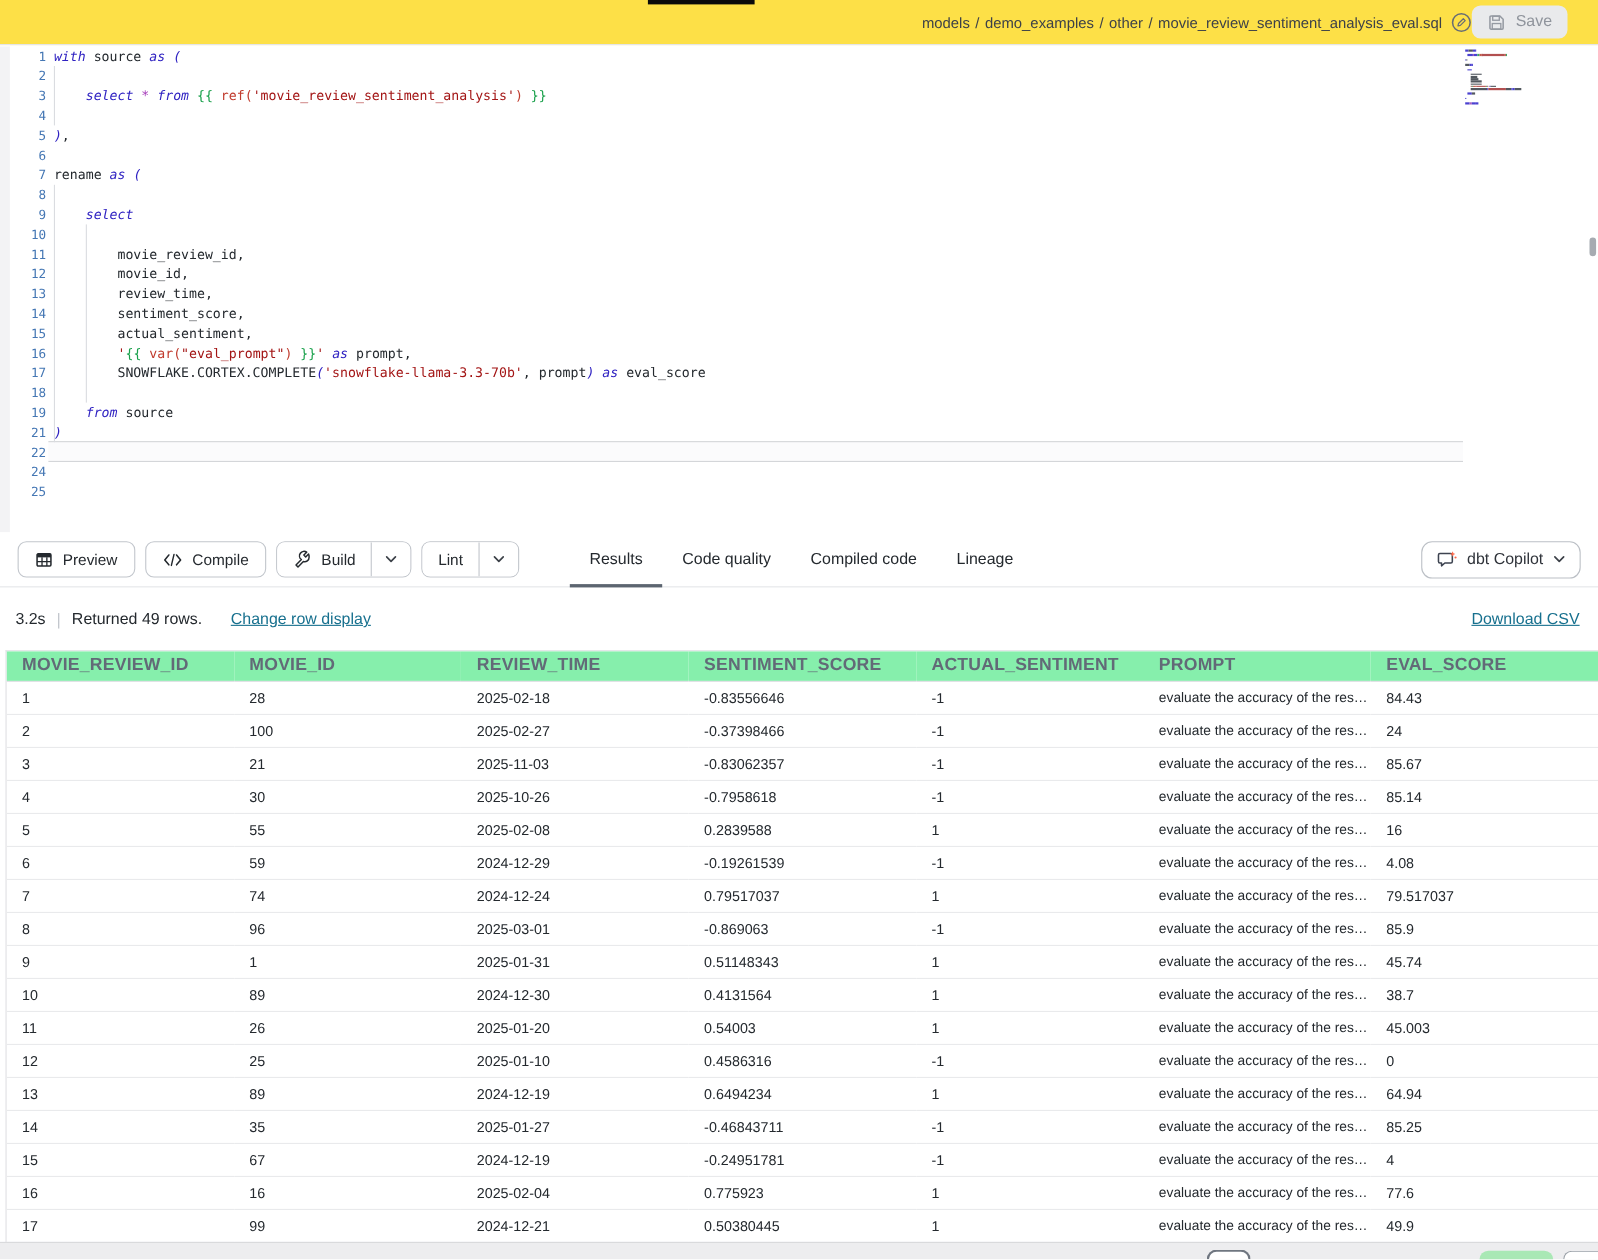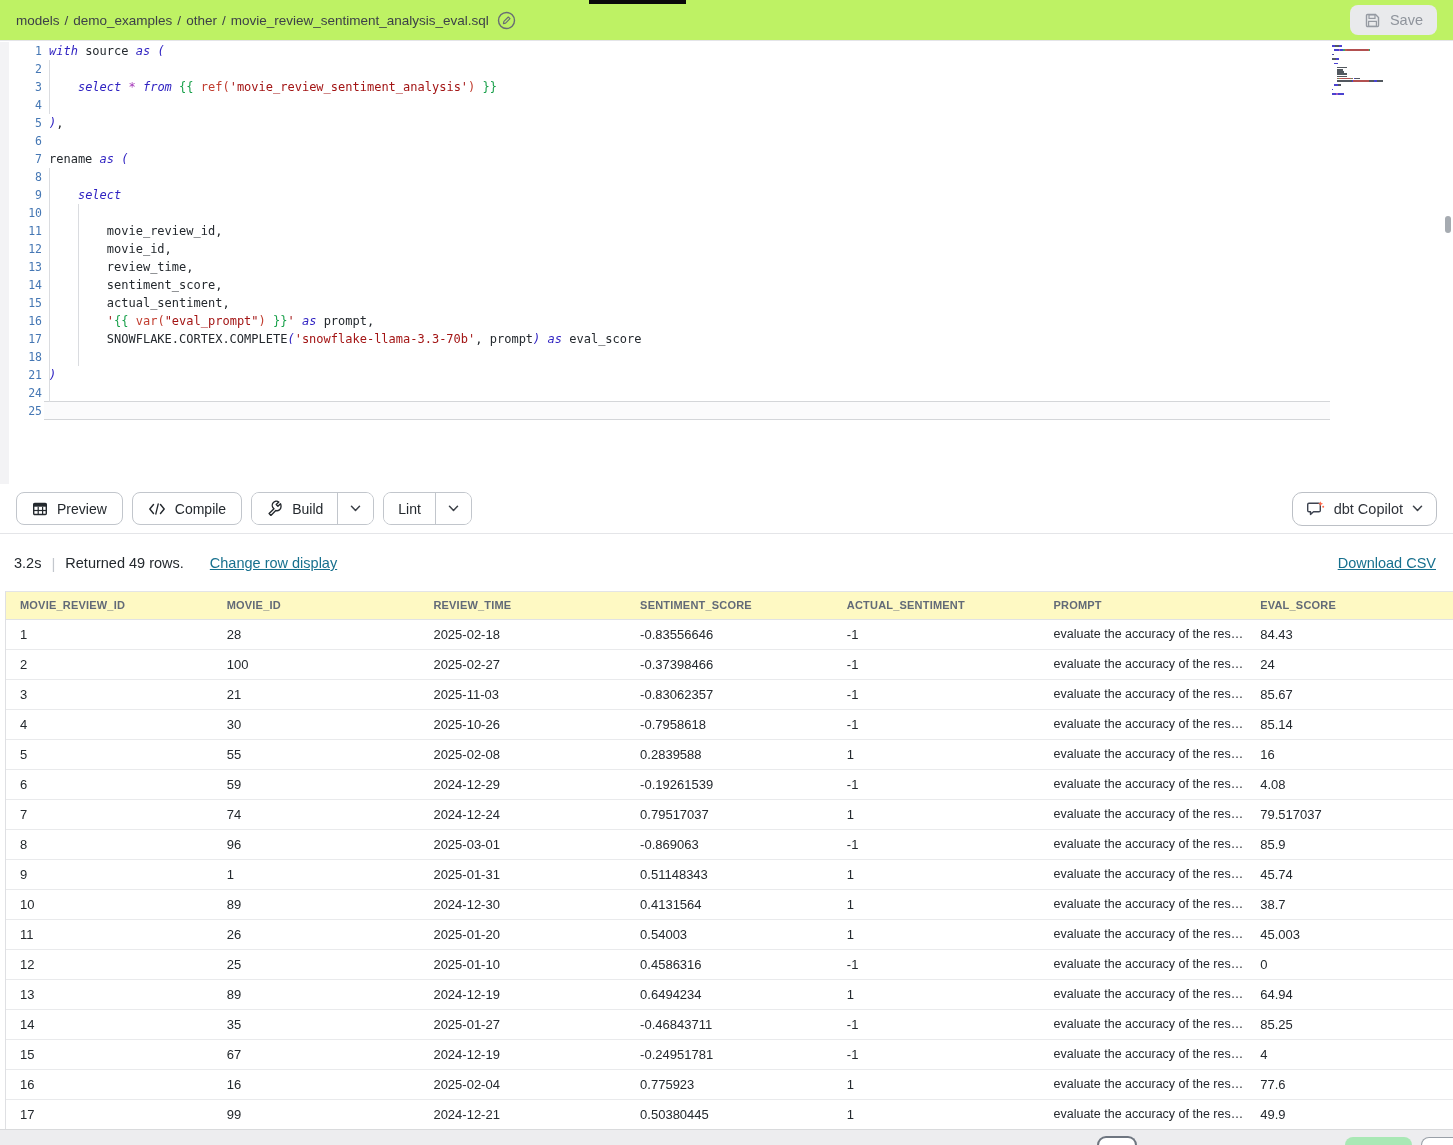--- a/index.html
+++ b/index.html
@@ -4,23 +4,23 @@
 <style>
   * { margin:0; padding:0; box-sizing:border-box; }
   html,body { width:1453px; height:1145px; overflow:hidden; background:#fff;
     font-family:"Liberation Sans", sans-serif; }
   .app { position:relative; width:1453px; height:1145px; background:#fff; }
 
   
   .top-fragment { position:absolute; top:0; left:589px; width:97px; height:4px; background:#0a0a0a; z-index:6; }
 
   
-  .topbar { position:absolute; top:0; left:0; right:0; height:41px; background:#bef264;
-    border-bottom:1px solid #e4e5e8; display:flex; align-items:center; justify-content:space-between;
-    padding:0 16px 0 16px; z-index:4; }
+  .topbar { position:absolute; top:0; left:0; right:0; height:41px; background:#fde047;
+    border-bottom:1px solid #e4e5e8; display:flex; align-items:center; justify-content:flex-end;
+    padding:0 28px 0 16px; z-index:4; }
   .breadcrumb { display:flex; align-items:center; gap:0; font-size:13.5px; color:#3d4148; }
   .crumb { cursor:pointer; }
   .crumb-sep { margin:0 5px; color:#3d4148; }
   .edit-circle { margin-left:8px; display:flex; align-items:center; cursor:pointer; }
   .save-btn { background:#e9eaec; border:none; border-radius:8px; height:30px; padding:0 14px;
     display:flex; align-items:center; gap:9px; color:#8f949c; font-size:14.5px; cursor:default; }
 
   
   .editor { position:absolute; top:42px; left:0; right:0; height:442px; background:#fff;
     font-family:"DejaVu Sans Mono", monospace; font-size:12px; overflow:hidden; }
@@ -69,21 +69,21 @@
     padding:0 14px; font-size:14.5px; color:#24292e; }
   .status-sep { color:#c3c7cd; margin:0 10px; font-size:15px; }
   .link { color:#17708e; cursor:pointer;text-decoration:underline; }
   .change-link { margin-left:26px; }
   .dl-link { margin-left:auto; padding-right:3px; }
 
   
   .results { position:absolute; top:591px; left:5px; right:0; height:538px;
     border-left:1px solid #dfe0e3; border-top:1px solid #e3e4e7; overflow:hidden; background:#fff; }
   table { width:100%; border-collapse:collapse; table-layout:fixed; }
-  th { height:27px; background:#fef9c3; font-size:11px; font-weight:700; color:#626a77; text-align:left;
+  th { height:27px; background:#86efac; font-size:16px; font-weight:700; color:#626a77; text-align:left;
     padding:0 8px 0 14px; letter-spacing:.2px; border-bottom:1px solid #e0e2e5; }
   td { height:30px; font-size:13px; color:#24292e; padding:0 8px 0 14px; border-bottom:1px solid #e9eaec;
     white-space:nowrap; overflow:hidden; }
   .prompt-cell { display:flex; gap:8px; }
   .prompt-text { font-size:12.5px; }
 
   
   .bottombar { position:absolute; left:0; right:0; bottom:0; height:16px; background:#ededef; border-top:1px solid #d9dadc; }
   .frag { position:absolute; bottom:0; }
   .frag-outline { left:1097px; width:40px; height:9px; background:#fff; border:2px solid #6f7680; border-bottom:none; border-radius:10px 10px 0 0; }
@@ -137,21 +137,23 @@
         <div class="code-line"><span class="gutter">9</span><span class="code-text"><span class="tok-pl">    </span><span class="tok-kw">select</span></span></div>
         <div class="code-line"><span class="gutter">10</span><span class="code-text"></span></div>
         <div class="code-line"><span class="gutter">11</span><span class="code-text"><span class="tok-pl">        movie_review_id,</span></span></div>
         <div class="code-line"><span class="gutter">12</span><span class="code-text"><span class="tok-pl">        movie_id,</span></span></div>
         <div class="code-line"><span class="gutter">13</span><span class="code-text"><span class="tok-pl">        review_time,</span></span></div>
         <div class="code-line"><span class="gutter">14</span><span class="code-text"><span class="tok-pl">        sentiment_score,</span></span></div>
         <div class="code-line"><span class="gutter">15</span><span class="code-text"><span class="tok-pl">        actual_sentiment,</span></span></div>
         <div class="code-line"><span class="gutter">16</span><span class="code-text"><span class="tok-pl">        </span><span class="tok-str">'</span><span class="tok-jinja">{{ </span><span class="tok-fn">var</span><span class="tok-fn">(</span><span class="tok-str">"eval_prompt"</span><span class="tok-fn">)</span><span class="tok-jinja"> }}</span><span class="tok-str">'</span><span class="tok-pl"> </span><span class="tok-kw">as </span><span class="tok-pl">prompt,</span></span></div>
         <div class="code-line"><span class="gutter">17</span><span class="code-text"><span class="tok-pl">        SNOWFLAKE.CORTEX.COMPLETE</span><span class="tok-kw">(</span><span class="tok-str">'snowflake-llama-3.3-70b'</span><span class="tok-pl">, prompt</span><span class="tok-kw">)</span><span class="tok-pl"> </span><span class="tok-kw">as </span><span class="tok-pl">eval_score</span></span></div>
         <div class="code-line"><span class="gutter">18</span><span class="code-text"></span></div>
+        <div class="code-line"><span class="gutter">19</span><span class="code-text"><span class="tok-pl">    </span><span class="tok-kw">from </span><span class="tok-pl">source</span></span></div>
         <div class="code-line"><span class="gutter">21</span><span class="code-text"><span class="tok-kw">)</span></span></div>
+        <div class="code-line"><span class="gutter">22</span><span class="code-text"></span></div>
         <div class="code-line"><span class="gutter">24</span><span class="code-text"></span></div>
         <div class="code-line"><span class="gutter">25</span><span class="code-text"></span></div>
       </div>
     <div class="minimap" id="minimap">
         <div class="mm-row"><span class="mm-seg mm-kw" style="width: 3.1px;"></span><span class="mm-seg mm-pl" style="width: 4.34px;"></span><span class="mm-seg mm-kw" style="width: 1.86px;"></span><span class="mm-seg mm-kw" style="width: 0.62px;"></span></div>
         <div class="mm-row"></div>
         <div class="mm-row"><span class="mm-seg mm-sp" style="width: 2.48px;"></span><span class="mm-seg mm-kw" style="width: 4.34px;"></span><span class="mm-seg mm-op" style="width: 1.24px;"></span><span class="mm-seg mm-kw" style="width: 3.1px;"></span><span class="mm-seg mm-jinja" style="width: 1.86px;"></span><span class="mm-seg mm-fn" style="width: 1.86px;"></span><span class="mm-seg mm-fn" style="width: 0.62px;"></span><span class="mm-seg mm-str" style="width: 20.46px;"></span><span class="mm-seg mm-fn" style="width: 0.62px;"></span><span class="mm-seg mm-sp" style="width: 0.62px;"></span><span class="mm-seg mm-jinja" style="width: 1.24px;"></span></div>
         <div class="mm-row"></div>
         <div class="mm-row"><span class="mm-seg mm-kw" style="width: 0.62px;"></span><span class="mm-seg mm-pl" style="width: 0.62px;"></span></div>
         <div class="mm-row"></div>
@@ -220,20 +222,26 @@
       <button class="seg">
         <span>Lint</span>
       </button>
       <button class="seg caret">
         <svg width="11" height="7" viewBox="0 0 11 7">
             <polyline points="1.5,1.2 5.5,5.4 9.5,1.2" fill="none" stroke="#3c4148" stroke-width="1.5" stroke-linecap="round" stroke-linejoin="round"></polyline>
           </svg>
       </button>
     </div>
 
+    <div class="tabs" id="tabs">
+        <div class="tab active">Results</div>
+        <div class="tab">Code quality</div>
+        <div class="tab">Compiled code</div>
+        <div class="tab">Lineage</div>
+      </div>
 
     <button class="copilot-btn">
       <span style="display:flex;">
         <svg width="19" height="18" viewBox="0 0 19 18">
             <path d="M3 3.2h10a1.3 1.3 0 0 1 1.3 1.3v6a1.3 1.3 0 0 1-1.3 1.3H7.5l-3 2.6v-2.6H3a1.3 1.3 0 0 1-1.3-1.3v-6A1.3 1.3 0 0 1 3 3.2z" fill="none" stroke="#3d4350" stroke-width="1.4" stroke-linejoin="round"></path>
             <path d="M14.6 1.2l.7 1.8 1.8.7-1.8.7-.7 1.8-.7-1.8-1.8-.7 1.8-.7z" fill="#ff694a"></path>
             <circle cx="17.2" cy="6.8" r="1" fill="#ff694a"></circle>
           </svg>
       </span>
       <span>dbt Copilot</span>

